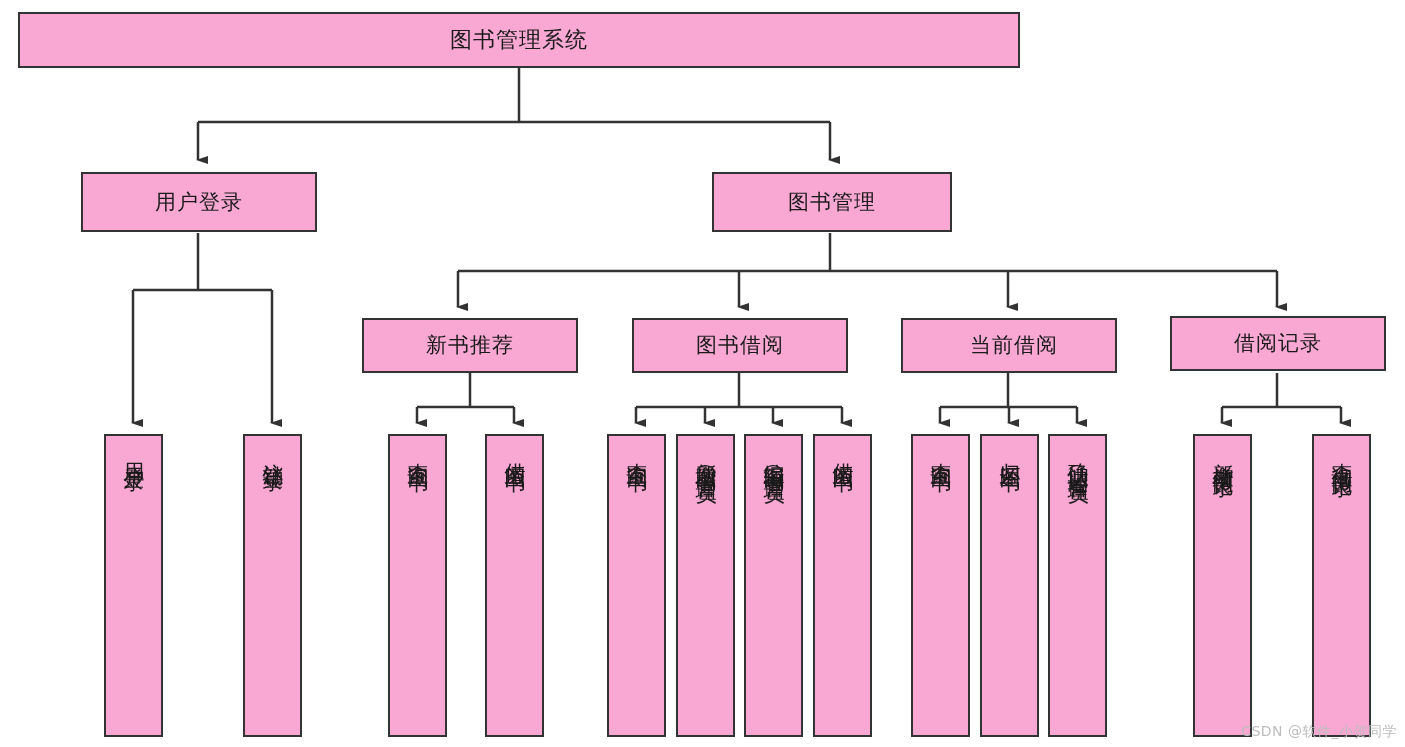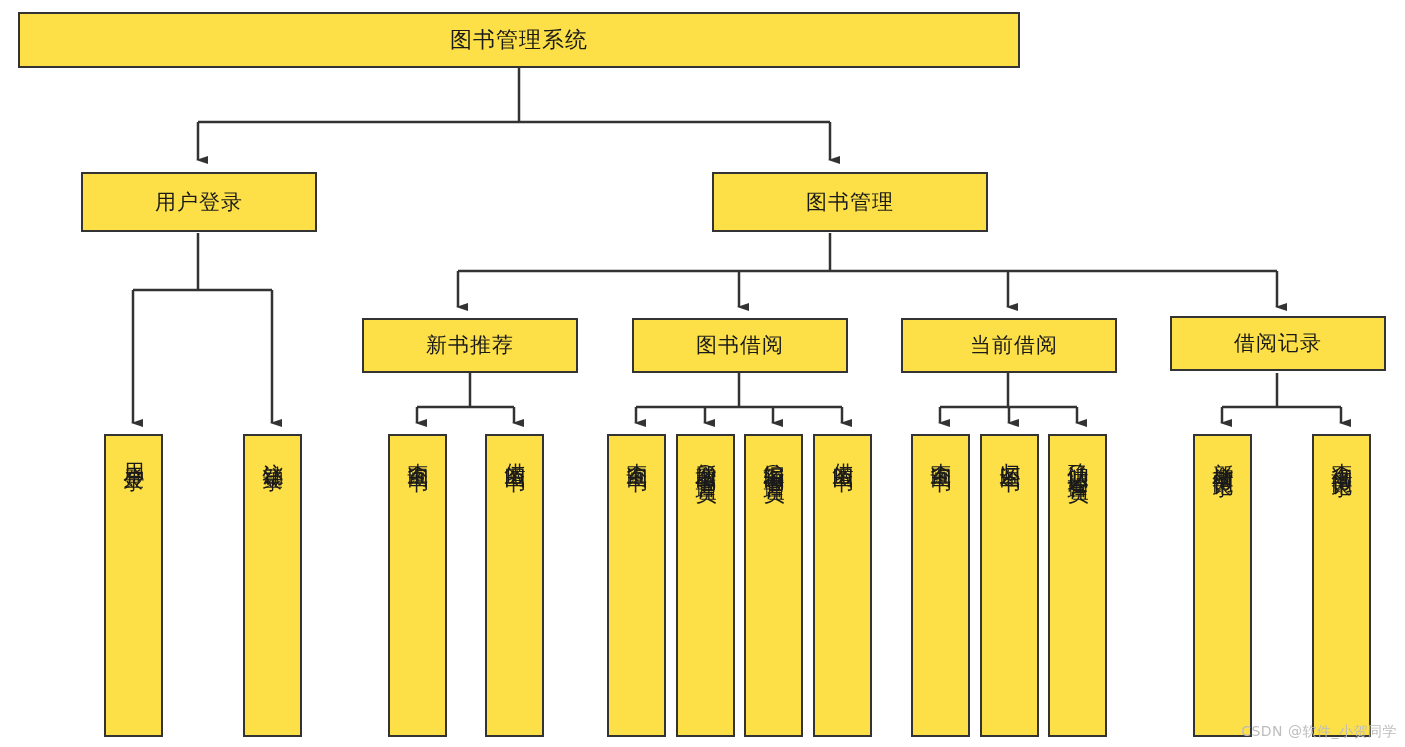--- a/index.html
+++ b/index.html
@@ -21,21 +21,21 @@
     position: absolute;
     left: 0;
     top: 0;
     width: 1405px;
     height: 747px;
     pointer-events: none;
   }
   .node {
     position: absolute;
     box-sizing: border-box;
-    background: #fde047;
+    background: #f9a8d4;
     border: 2px solid #333333;
     display: flex;
     align-items: center;
     justify-content: center;
     color: #1a1a1a;
     text-align: center;
   }
   .node .label {
     display: block;
     line-height: 1.18;
@@ -123,21 +123,21 @@
     </g>
   </svg>
 
   <div class="node horiz root" style="left:18px; top:12px; width:1002px; height:56px;">
     <span class="label">图书管理系统</span>
   </div>
 
   <div class="node horiz" style="left:81px; top:172px; width:236px; height:60px;">
     <span class="label">用户登录</span>
   </div>
-  <div class="node horiz" style="left:712px; top:172px; width:276px; height:60px;align-items:center;">
+  <div class="node horiz" style="left:712px; top:172px; width:240px; height:60px;align-items:center;">
     <span class="label">图书管理</span>
   </div>
 
   <div class="node horiz" style="left:632px; top:318px; width:216px; height:55px;">
     <span class="label">图书借阅</span>
   </div>
   <div class="node horiz" style="left:362px; top:318px; width:216px; height:55px;">
     <span class="label">新书推荐</span>
   </div>
   <div class="node horiz" style="left:901px; top:318px; width:216px; height:55px;padding-left:10px;">

